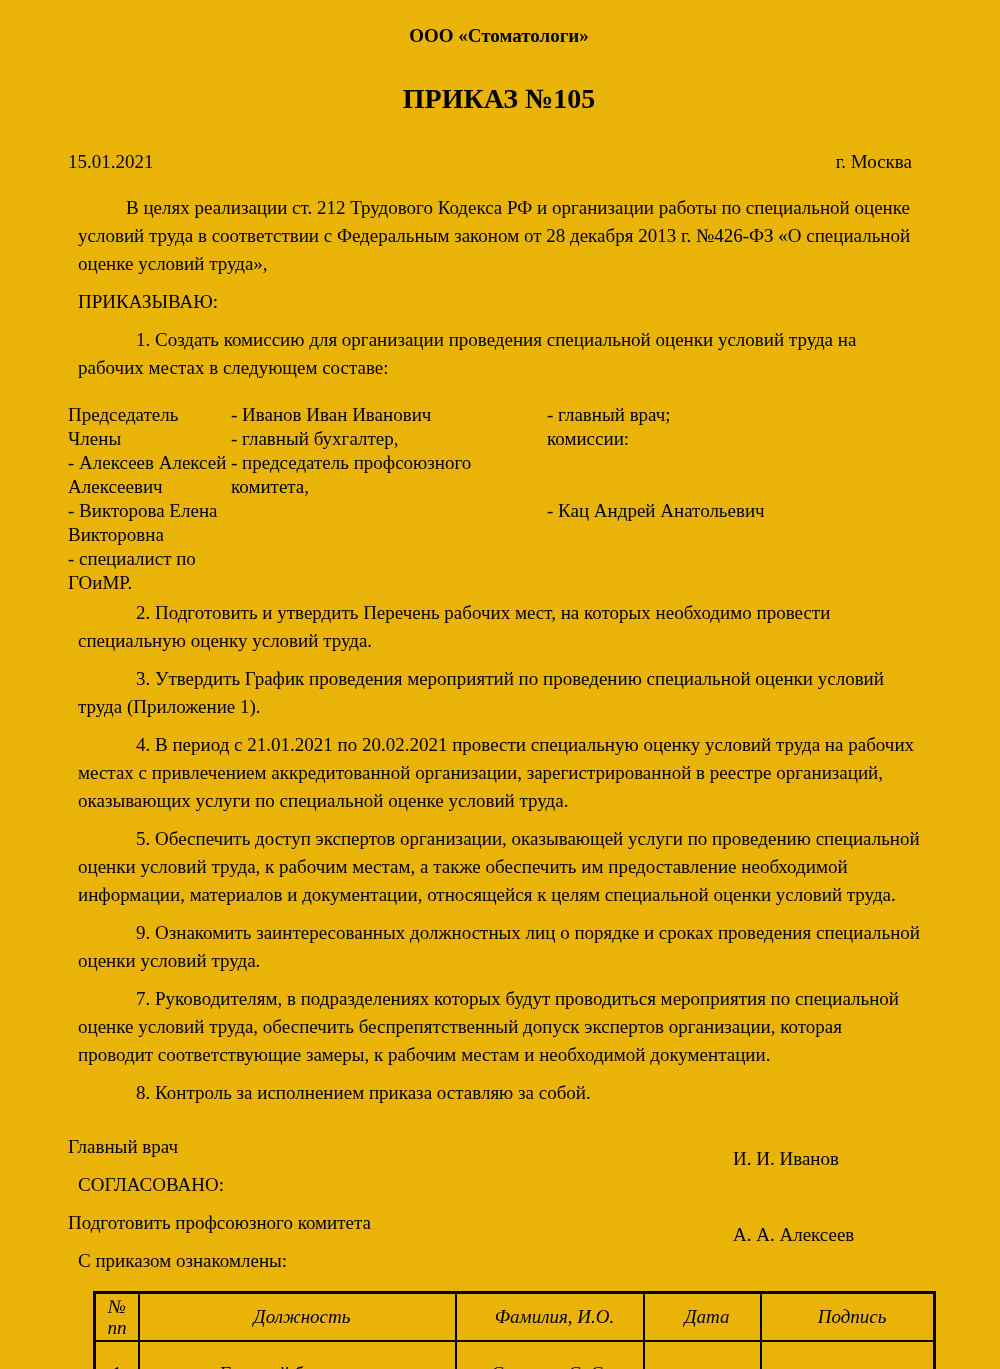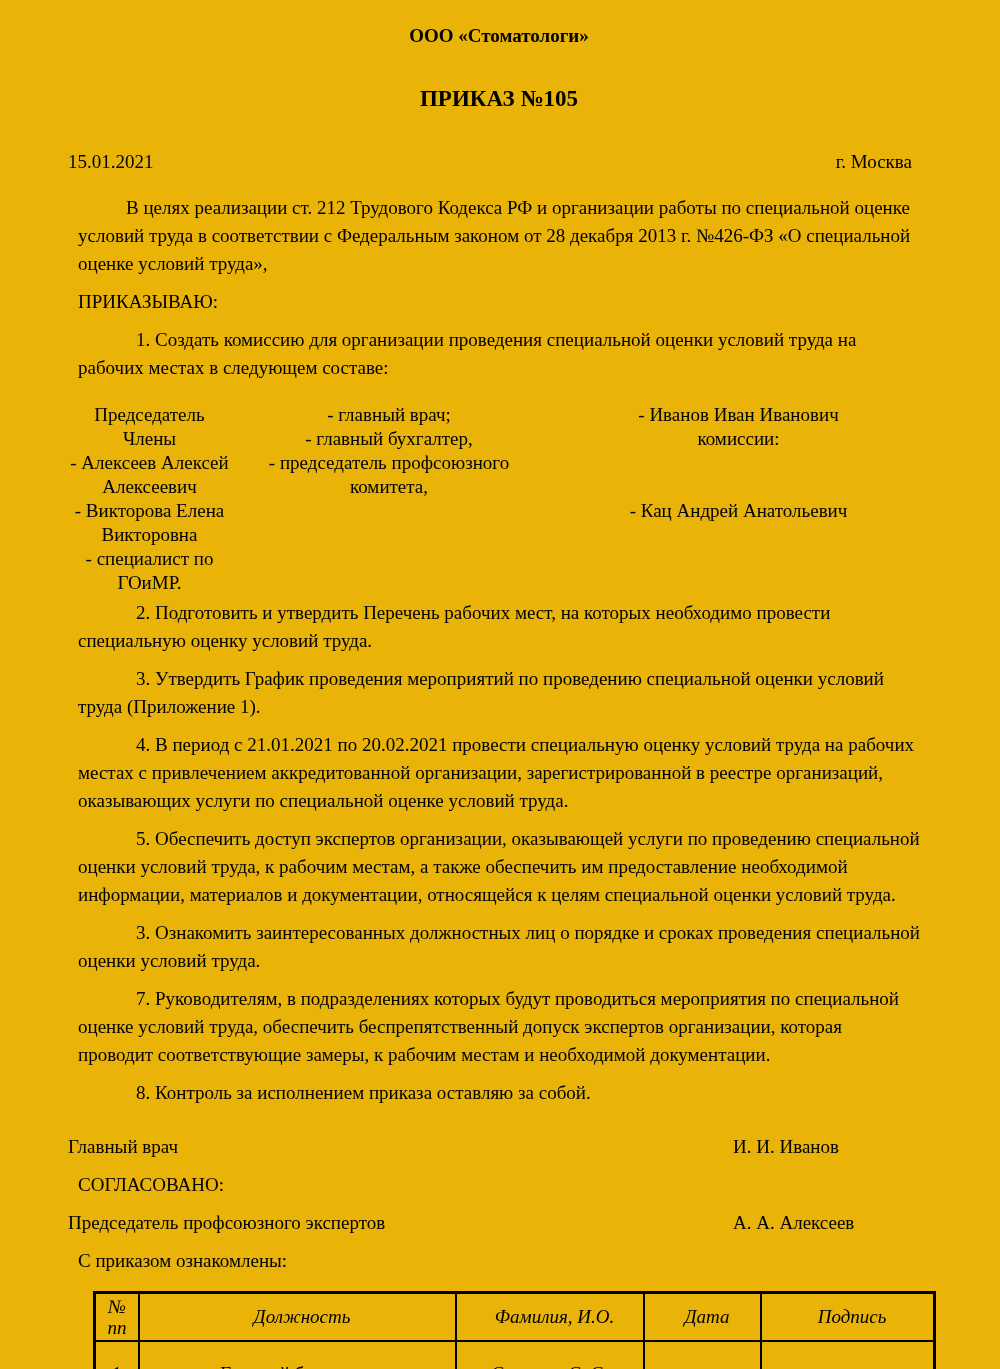--- a/index.html
+++ b/index.html
@@ -21,21 +21,21 @@
     overflow: hidden;
   }
   .org {
     text-align: center;
     font-weight: bold;
     margin-bottom: 36px;
   }
   .title {
     text-align: center;
     font-weight: bold;
-    font-size: 23px;
+    font-size: 28px;
     line-height: 26px;
     margin-bottom: 9px;
   }
   .subtitle {
     text-align: center;
     font-size: 19px;
     margin-bottom: 0;
   }
   .date-row {
     display: flex;
@@ -51,31 +51,30 @@
   }
   p.preamble { text-indent: 48px; margin-top: 6px; }
   p.orderword { margin-top: 3px; }
   p.item { text-indent: 58px; margin-top: 3px; }
   .commission {
     display: grid;
     grid-template-columns: 163px 316px auto;
     line-height: 24px;
     margin-top: 21px;
     margin-bottom: 4px;
-    text-align: center;
   }
   .sig-row {
     position: relative;
     margin-top: 26px;
     height: 28px;
   }
   .sig-row .sig-name {
     position: absolute;
     left: 665px;
-    top: 0;
+    top: 12px;
     white-space: nowrap;
   }
   .agreed { margin-top: 22px; }
   .agreed-row { margin-top: 0; }
   .acquainted { margin-top: 40px; }
   table.ack-table {
     border-collapse: collapse;
     table-layout: fixed;
     width: 793px;
     margin-left: 25px;
@@ -125,55 +124,55 @@
   </div>
 
   <p class="para preamble">В целях реализации ст. 212 Трудового Кодекса РФ и организации работы по специальной оценке условий труда в соответствии с Федеральным законом от 28 декабря 2013 г. №426-ФЗ «О специальной оценке условий труда»,</p>
 
   <p class="para orderword">ПРИКАЗЫВАЮ:</p>
 
   <p class="para item">1. Создать комиссию для организации проведения специальной оценки условий труда на рабочих местах в следующем составе:</p>
 
   <div class="commission">
     <span>Председатель</span>
+    <span>- Иванов Иван Иванович</span>
     <span>- главный врач;</span>
-    <span>- Иванов Иван Иванович</span>
 
     <span>Члены</span>
     <span>- главный бухгалтер,</span>
 
     <span>комиссии:</span>
     <span>- Алексеев Алексей Алексеевич</span>
     <span>- председатель профсоюзного комитета,</span>
 
     <span></span>
     <span>- Викторова Елена Викторовна</span>
 
     <span></span>
     <span>- Кац Андрей Анатольевич</span>
     <span>- специалист по ГОиМР.</span>
   </div>
 
   <p class="para item">2. Подготовить и утвердить Перечень рабочих мест, на которых необходимо провести специальную оценку условий труда.</p>
   <p class="para item">3. Утвердить График проведения мероприятий по проведению специальной оценки условий труда (Приложение  1).</p>
   <p class="para item">4. В период с 21.01.2021 по 20.02.2021 провести специальную оценку условий труда на рабочих местах с привлечением аккредитованной организации, зарегистрированной в реестре организаций, оказывающих услуги по специальной оценке условий труда.</p>
   <p class="para item">5. Обеспечить доступ экспертов организации, оказывающей услуги по проведению специальной оценки условий труда, к рабочим местам, а также обеспечить им предоставление необходимой информации, материалов и документации, относящейся к целям специальной оценки условий труда.</p>
-  <p class="para item">3. Ознакомить заинтересованных должностных лиц о порядке и сроках проведения специальной оценки условий труда.</p>
+  <p class="para item">9. Ознакомить заинтересованных должностных лиц о порядке и сроках проведения специальной оценки условий труда.</p>
   <p class="para item">7. Руководителям, в подразделениях которых будут проводиться мероприятия по специальной оценке условий труда, обеспечить беспрепятственный допуск экспертов организации, которая проводит соответствующие замеры, к рабочим местам и необходимой документации.</p>
   <p class="para item">8. Контроль за исполнением приказа оставляю за собой.</p>
 
   <div class="sig-row">
     <span class="sig-pos">Главный врач</span>
     <span class="sig-name">И. И. Иванов</span>
   </div>
 
   <p class="para agreed">СОГЛАСОВАНО:</p>
 
   <div class="sig-row agreed-row">
-    <span class="sig-pos">Председатель профсоюзного экспертов</span>
+    <span class="sig-pos">Подготовить профсоюзного комитета</span>
     <span class="sig-name">А. А. Алексеев</span>
   </div>
 
   <p class="para acquainted">С приказом ознакомлены:</p>
 
   <table class="ack-table">
     <tbody>
       <tr class="hdr">
         <td class="c-num">№
 пп</td>

